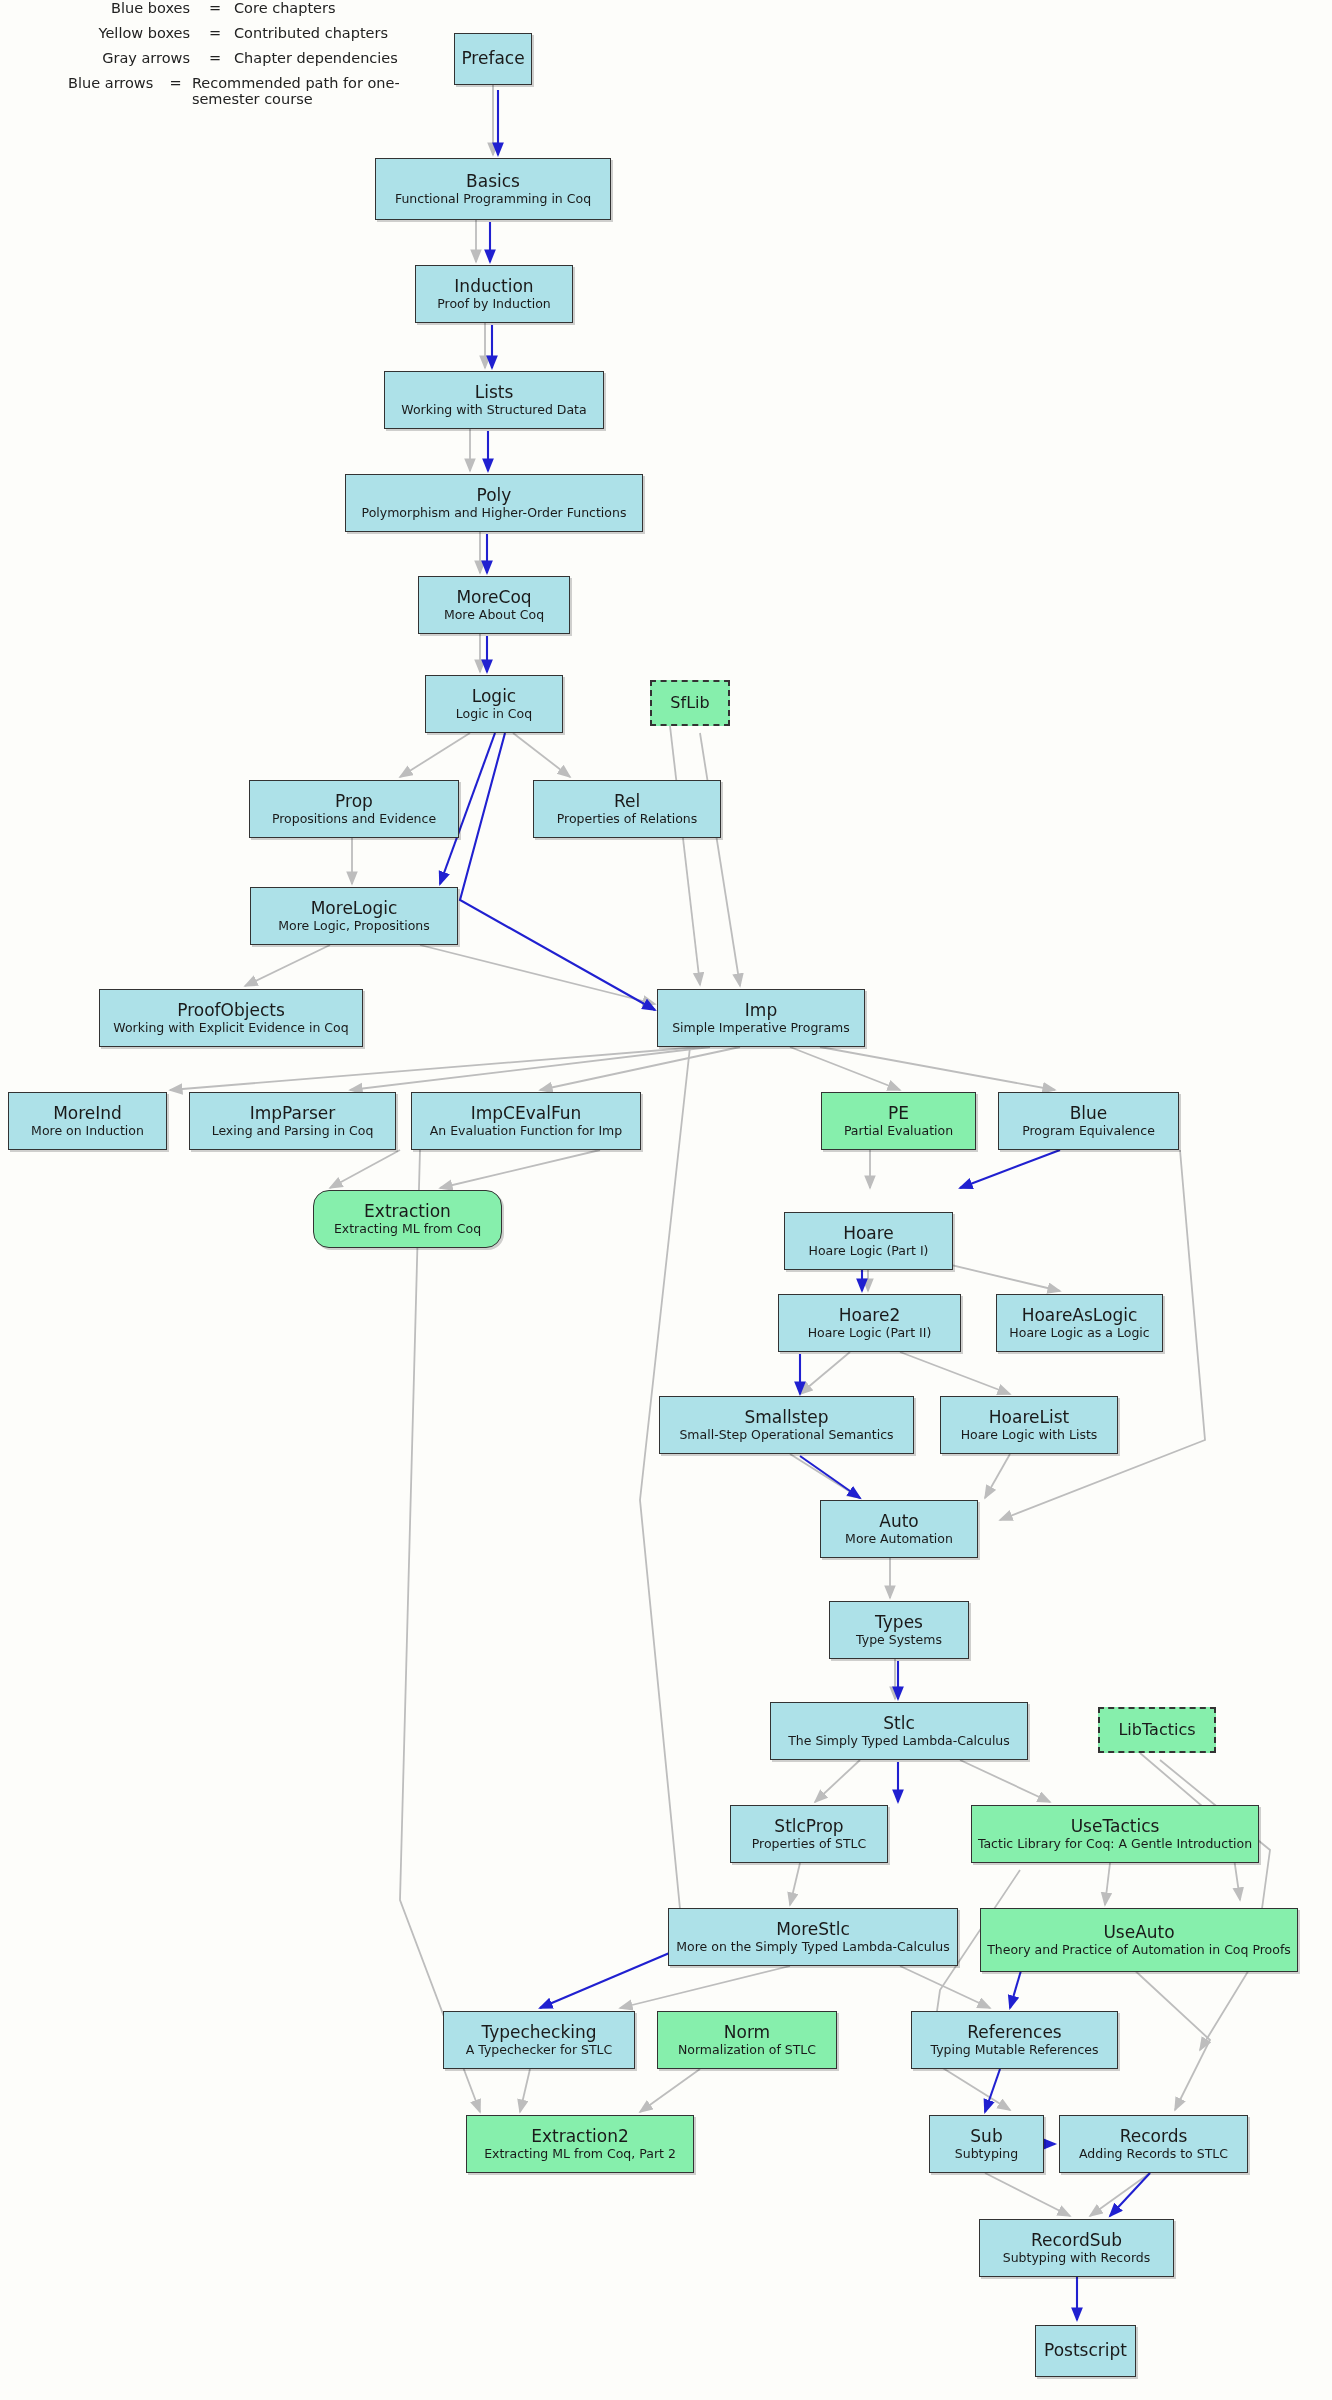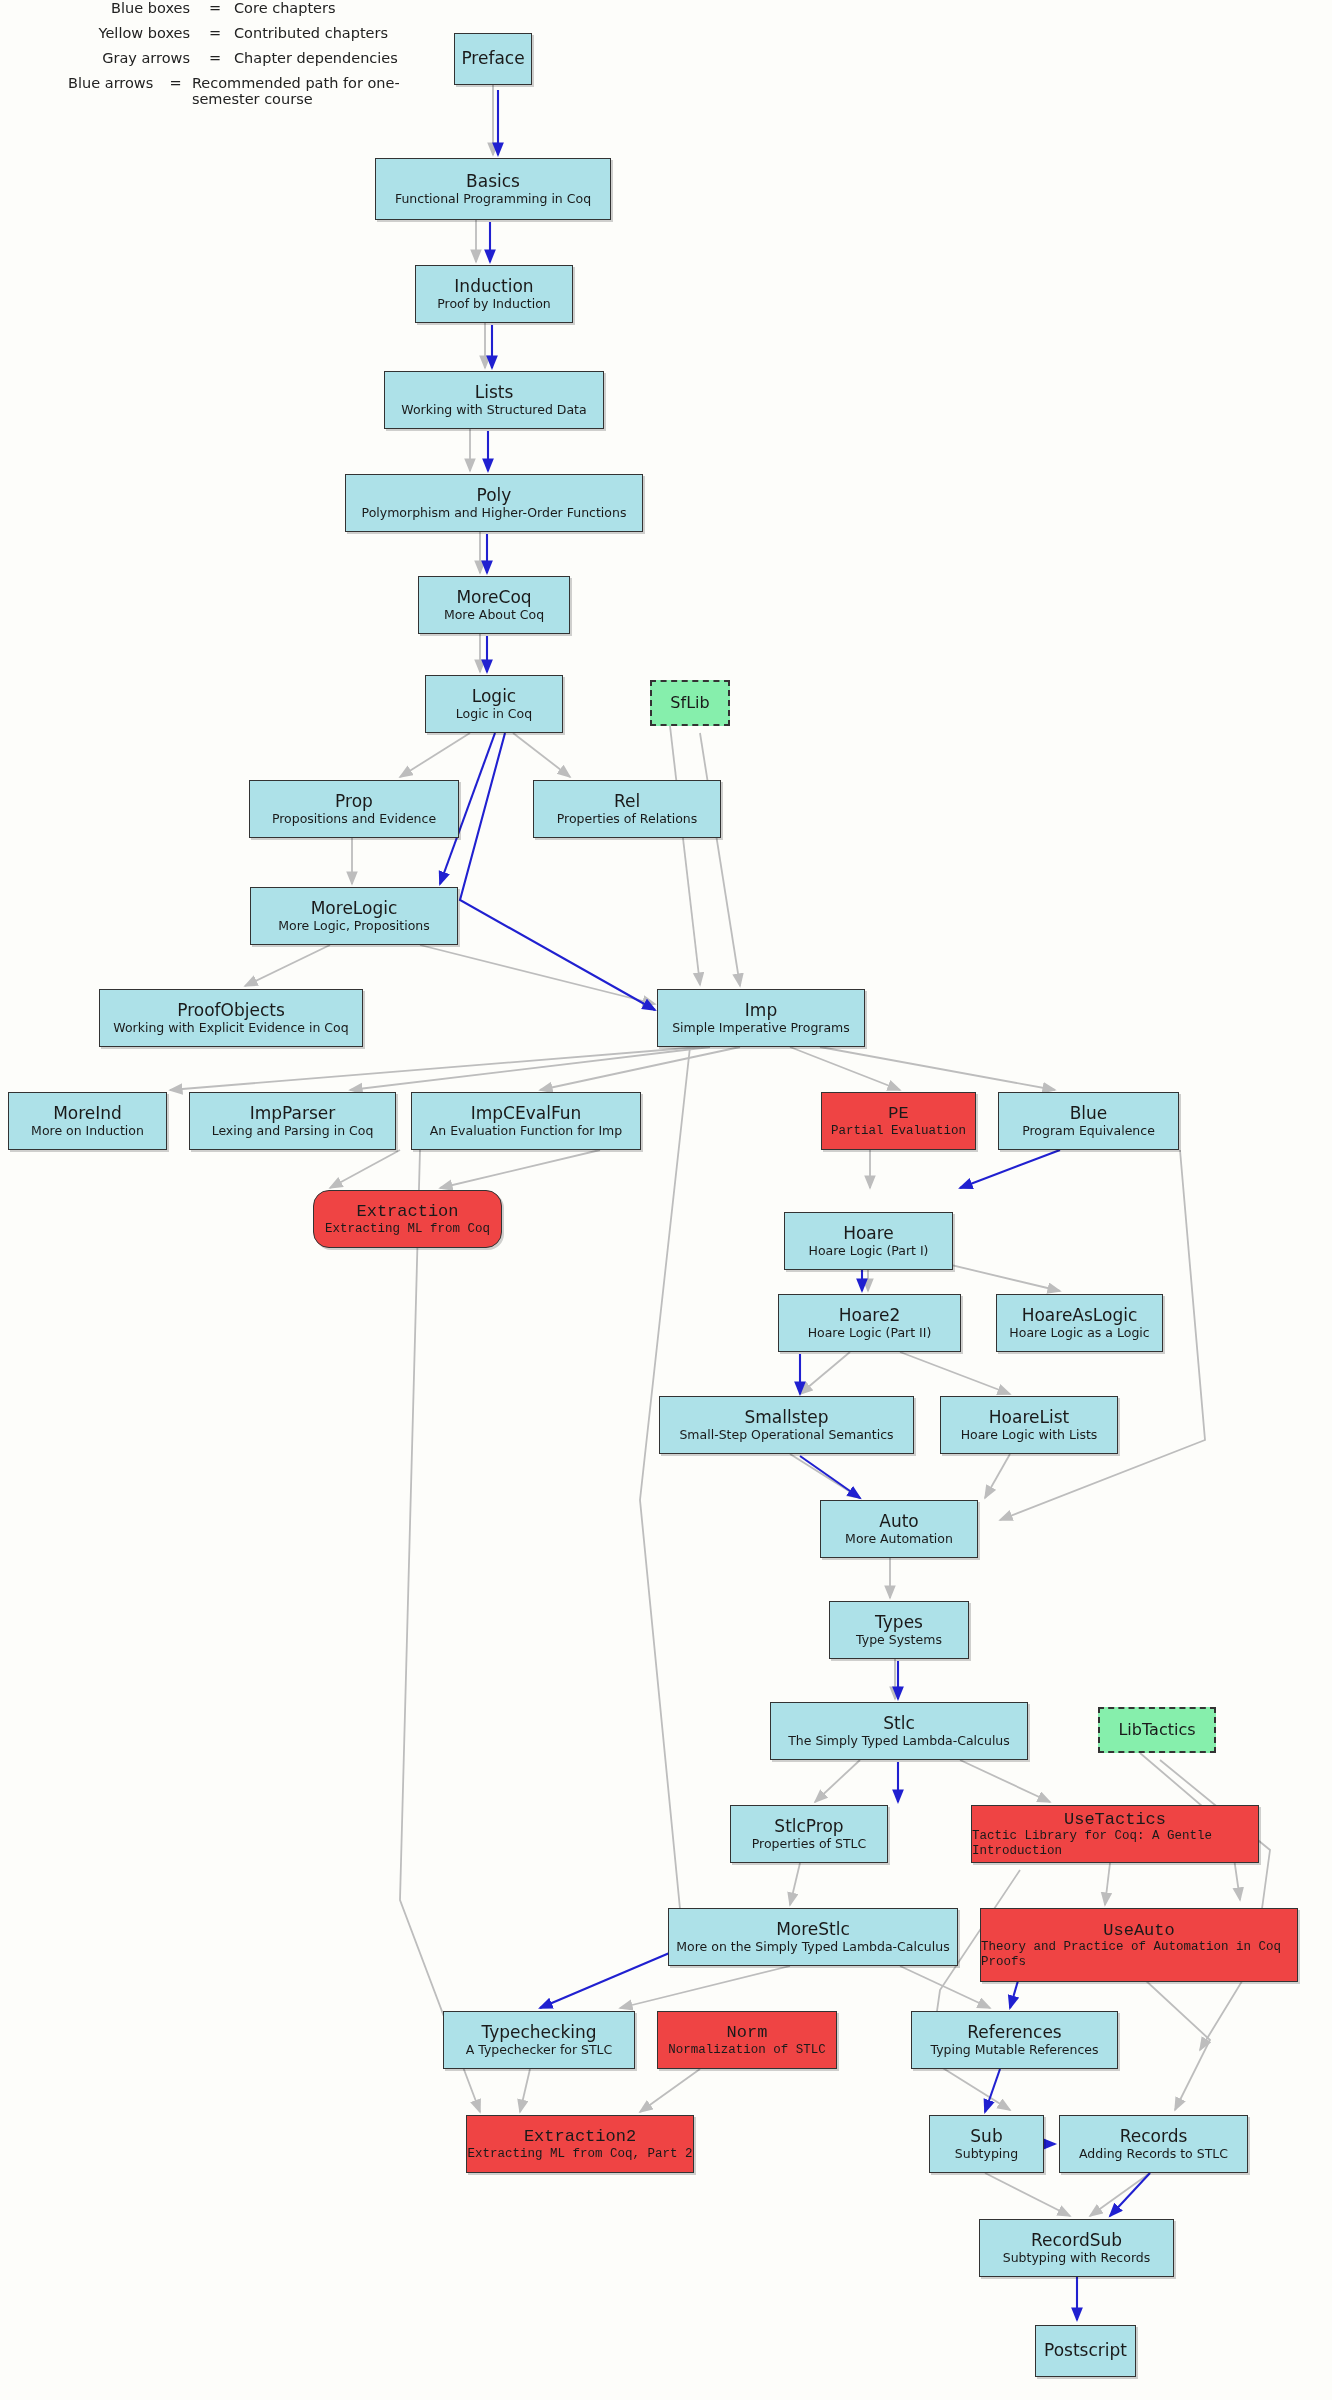--- a/index.html
+++ b/index.html
@@ -11,21 +11,21 @@
   .lg-a{width:150px;text-align:right;padding-right:14px;}
   .lg-eq{width:22px;text-align:center;}
   .lg-b{padding-left:8px;}
   .node{position:absolute;box-sizing:border-box;border:1.6px solid #333;
         display:flex;flex-direction:column;align-items:center;justify-content:center;
         box-shadow:2px 2px 0 rgba(0,0,0,.18);}
   .node .t{font-size:17px;color:#1a1a1a;line-height:1.15;}
   .node .s{font-size:12.5px;color:#1a1a1a;line-height:1.15;}
   .node.one .t{margin:0;}
   .blue{background:#ade1e8;}
-  .yellow{background:#ef4444;font-family:Liberation Mono, monospace;}
+  .yellow{background:#86efac;}
   .dashed{background:#86efac;border:2px dashed #333;box-shadow:none;}
   .dashed .t{font-size:16px;}
 </style>
 </head>
 <body>
 
 <div id="stage">
 
   <svg id="arrows" viewBox="0 0 1332 2400" xmlns="http://www.w3.org/2000/svg">
     <defs>
@@ -246,21 +246,21 @@
         <div class="s">Properties of STLC</div>
       </div>
       <div class="node yellow" style="left: 971px; top: 1805px; width: 288px; height: 58px;">
         <div class="t">UseTactics</div>
         <div class="s">Tactic Library for Coq: A Gentle Introduction</div>
       </div>
       <div class="node blue" style="left: 668px; top: 1908px; width: 290px; height: 58px;">
         <div class="t">MoreStlc</div>
         <div class="s">More on the Simply Typed Lambda-Calculus</div>
       </div>
-      <div class="node yellow" style="left: 980px; top: 1908px; width: 318px; height: 74px;">
+      <div class="node yellow" style="left: 980px; top: 1908px; width: 318px; height: 64px;">
         <div class="t">UseAuto</div>
         <div class="s">Theory and Practice of Automation in Coq Proofs</div>
       </div>
       <div class="node blue" style="left: 443px; top: 2011px; width: 192px; height: 58px;">
         <div class="t">Typechecking</div>
         <div class="s">A Typechecker for STLC</div>
       </div>
       <div class="node yellow" style="left: 657px; top: 2011px; width: 180px; height: 58px;">
         <div class="t">Norm</div>
         <div class="s">Normalization of STLC</div>

